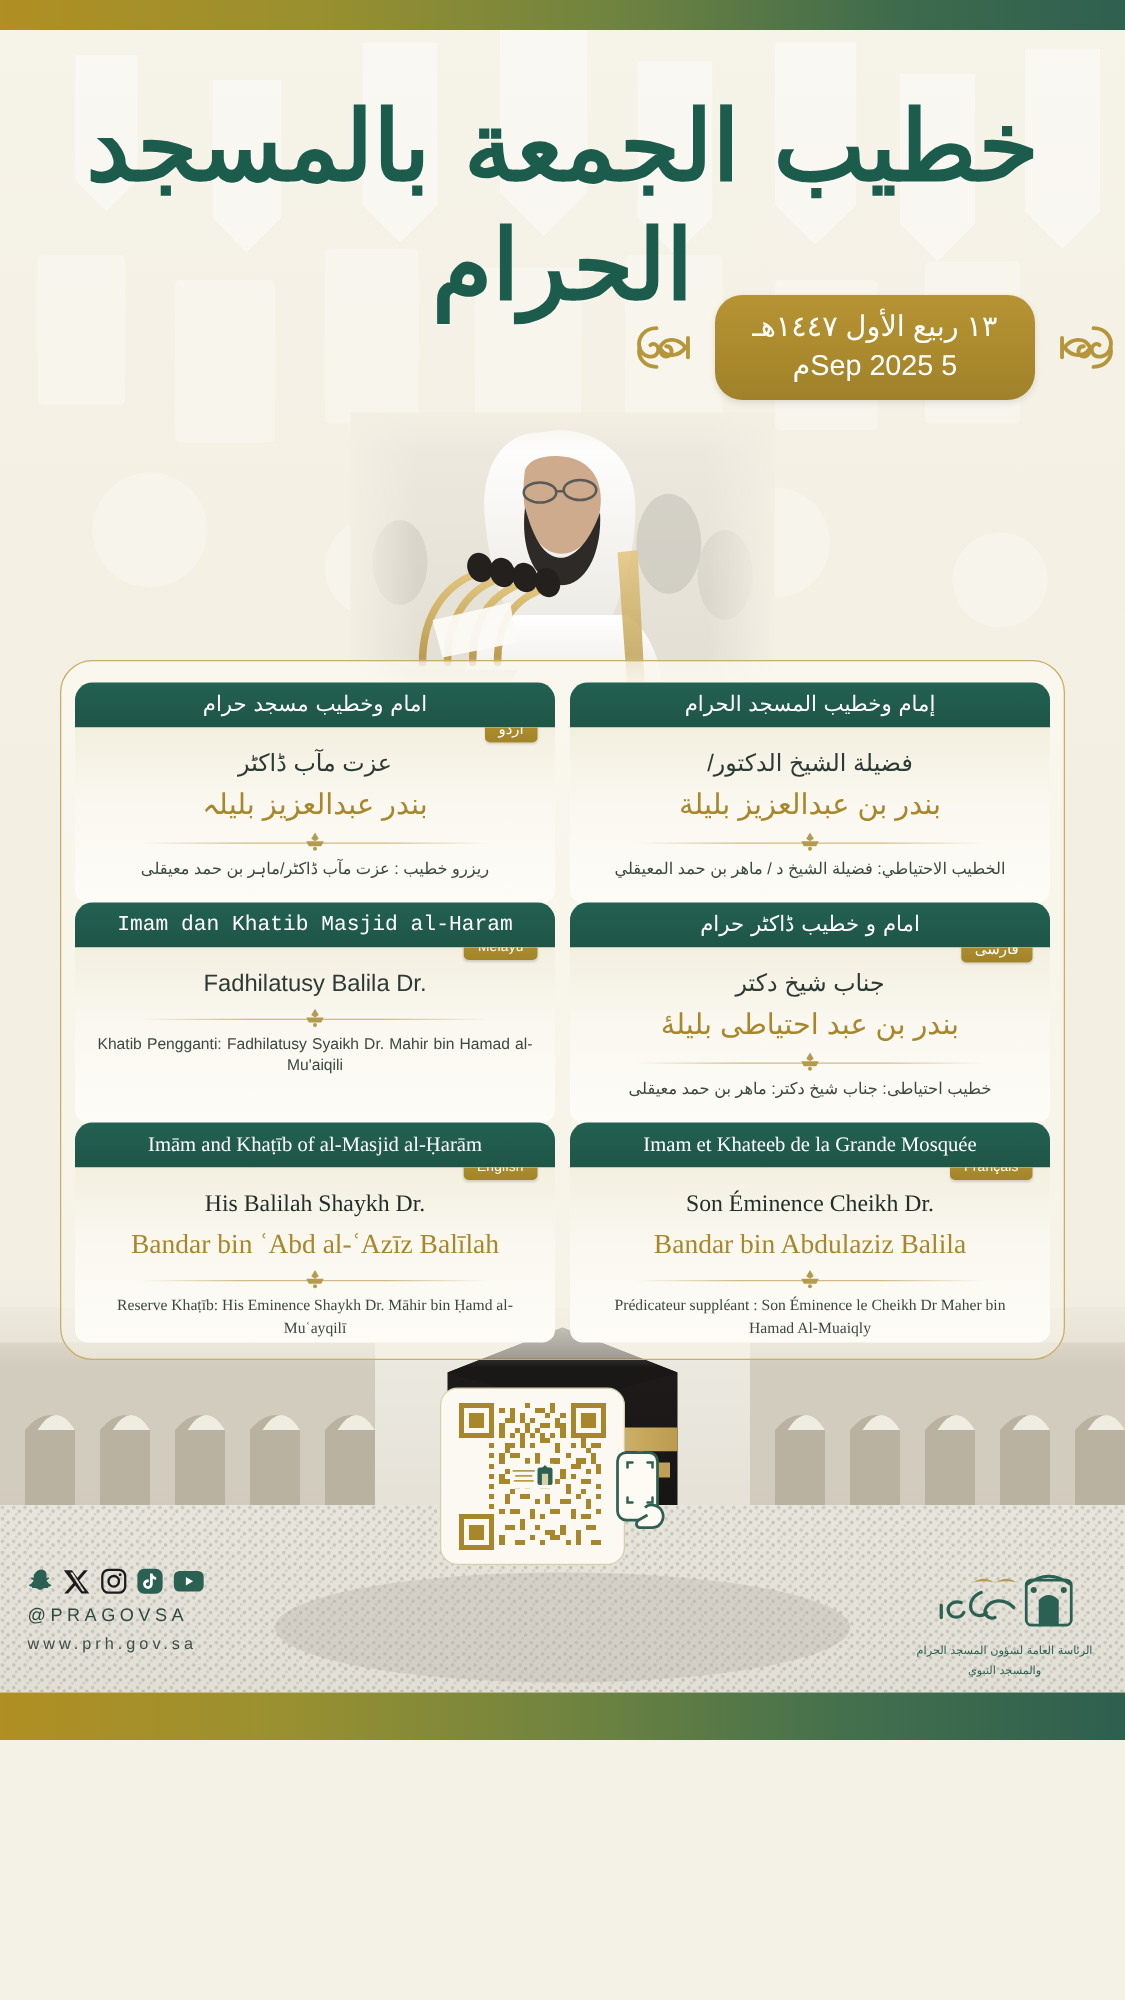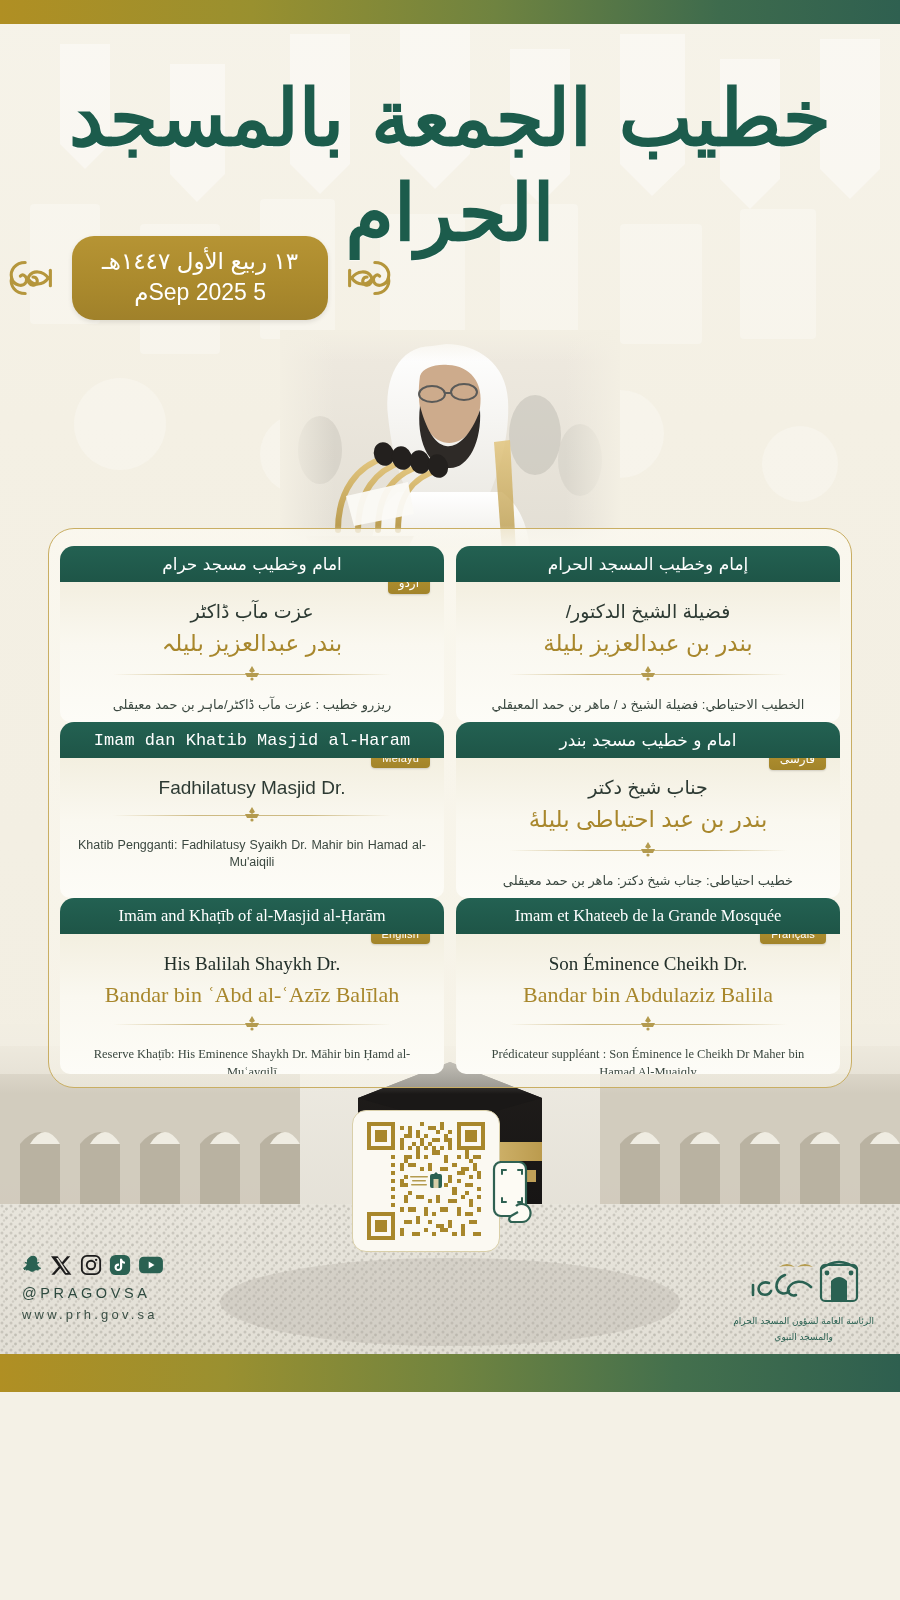--- a/index.html
+++ b/index.html
@@ -52,22 +52,22 @@
     color: #1c5c4c;
     direction: rtl;
     font-weight: 700;
     letter-spacing: -1px;
     text-shadow: 0 1px 0 rgba(255,255,255,.5);
   }
 
   
   .date-row {
     position: absolute; top: 236px; left: 0; width: 900px;
-    display: flex; align-items: center; justify-content: flex-start;
-    gap: 10px; z-index: 14;
+    display: flex; align-items: center; justify-content: flex-end;
+    gap: 10px; z-index: 14; padding-left: 48px;
   }
   .flourish { width: 62px; height: 62px; opacity: .92; }
   .date-pill {
     background: linear-gradient(180deg,#b69434 0%,#ab8a2d 55%,#a0812a 100%);
     color: #ffffff;
     border-radius: 22px;
     padding: 10px 30px 12px;
     text-align: center;
     min-width: 250px;
     box-shadow: 0 2px 5px rgba(0,0,0,.10);
@@ -171,21 +171,21 @@
     content: ""; position: absolute; top: 6px; left: 0; right: 0; height: 1px;
     background: linear-gradient(90deg, rgba(190,165,95,0) 0%, rgba(190,165,95,.75) 30%, rgba(190,165,95,.75) 70%, rgba(190,165,95,0) 100%);
   }
   .divider .motif {
     position: absolute; left: 50%; top: -3px; transform: translateX(-50%);
     width: 20px; height: 16px;
   }
 
   .reserve {
     font-size: 12.5px; color: #3b4840; line-height: 1.4;
-    margin-top: 17px; padding: 0 4px;
+    margin-top: 7px; padding: 0 4px;
   }
   .reserve.rtl { direction: rtl; font-size: 13px; }
   .reserve.serif { font-family: "Liberation Serif", serif; font-size: 12.5px; }
   .reserve.justify { text-align: justify; text-align-last: center; }
 
   
   .qr-wrap {
     position: absolute; top: 1110px; left: 352px;
     width: 148px; height: 142px;
     border: 1.3px solid #d9cfa9;
@@ -405,36 +405,36 @@
           </svg>
         </div>
         <div class="reserve rtl">الخطيب الاحتياطي: فضيلة الشيخ د / ماهر بن حمد المعيقلي</div>
       </div>
     </div>
 
     <div class="card">
       <div class="card-head latin-sans">Imam dan Khatib Masjid al-Haram</div>
       <div class="card-body">
         <div class="lang-badge">Melayu</div>
-        <div class="honor">Fadhilatusy Masjid Dr.</div>
+        <div class="honor">Fadhilatusy Balila Dr.</div>
         <div class="divider">
           <svg class="motif" viewBox="0 0 20 16">
             <g fill="#b49b4f">
                 <path d="M10 1 L13 6 L10 8 L7 6 Z"></path>
                 <path d="M3 8 L17 8 L15 12 L5 12 Z"></path>
                 <circle cx="10" cy="14" r="1.6"></circle>
               </g>
           </svg>
         </div>
         <div class="reserve justify">Khatib Pengganti: Fadhilatusy Syaikh Dr. Mahir bin Hamad al-Mu'aiqili</div>
       </div>
     </div>
 
     <div class="card">
-      <div class="card-head rtl">امام و خطیب مسجد بندر</div>
+      <div class="card-head rtl">امام و خطیب ڈاکٹر حرام</div>
       <div class="card-body">
         <div class="lang-badge rtl">فارسی</div>
         <div class="honor rtl">جناب شیخ دکتر</div>
         <div class="name rtl">بندر بن عبد احتیاطی بلیلهٔ</div>
         <div class="divider">
           <svg class="motif" viewBox="0 0 20 16">
             <g fill="#b49b4f">
                 <path d="M10 1 L13 6 L10 8 L7 6 Z"></path>
                 <path d="M3 8 L17 8 L15 12 L5 12 Z"></path>
                 <circle cx="10" cy="14" r="1.6"></circle>

